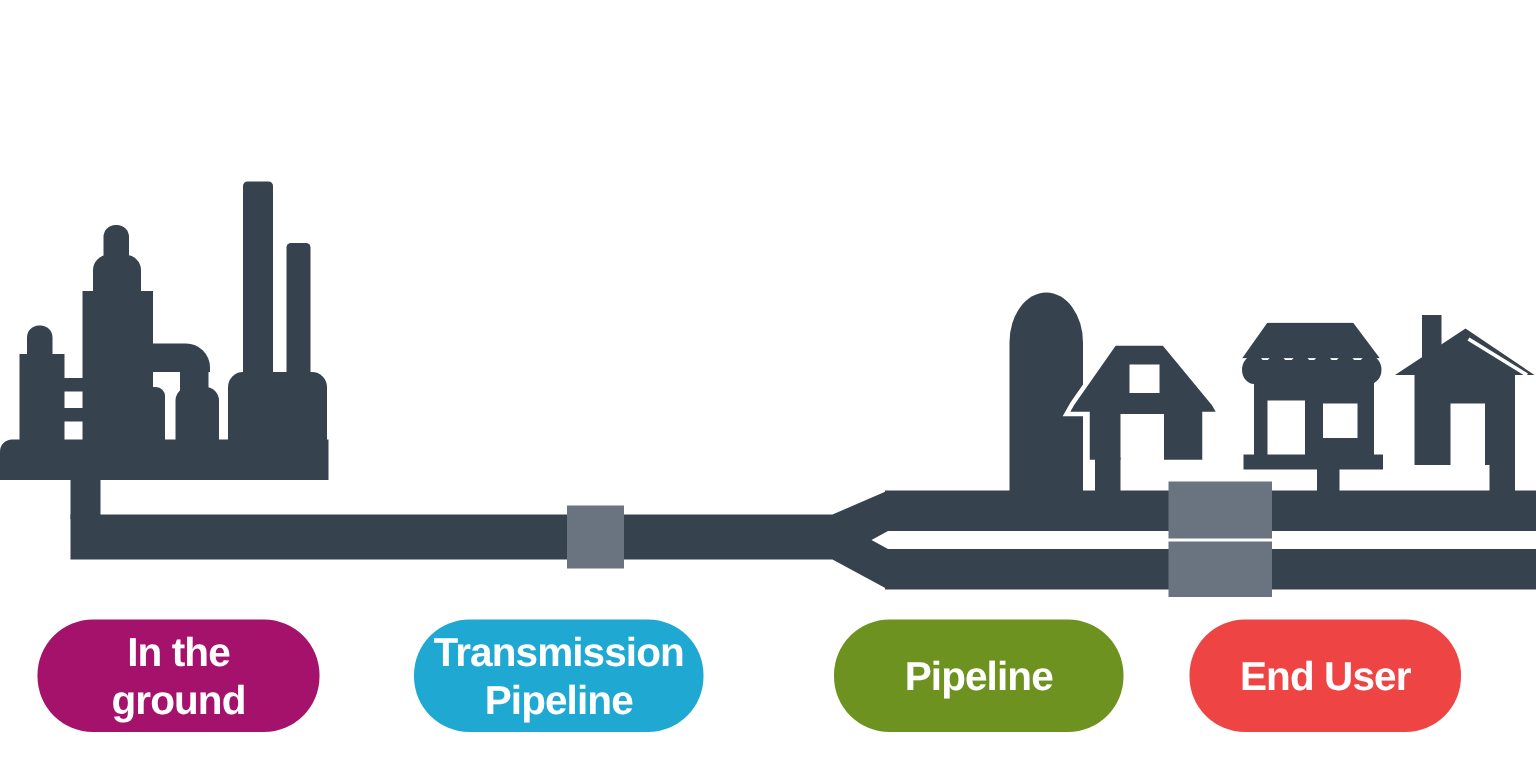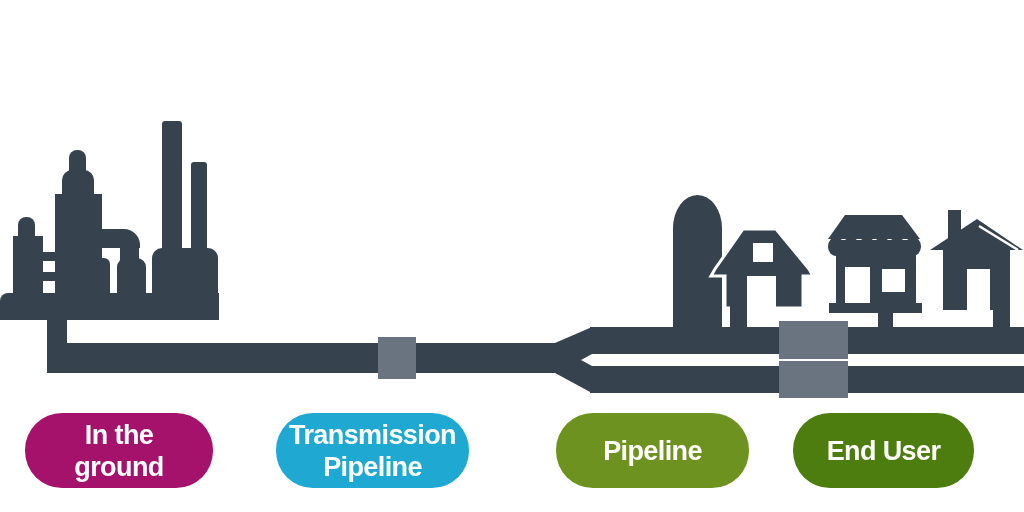--- a/index.html
+++ b/index.html
@@ -87,18 +87,18 @@
     <div>In the</div>
     <div>ground</div>
   </div>
   <div class="pill" style="left: 276px; width: 193px; background-color: rgb(31, 168, 209);">
     <div>Transmission</div>
     <div>Pipeline</div>
   </div>
   <div class="pill" style="left: 556px; width: 193px; background-color: rgb(110, 146, 32);">
     <div>Pipeline</div>
   </div>
-  <div class="pill" style="left: 793px; width: 181px; background-color: #4d7c0f;">
+  <div class="pill" style="left: 793px; width: 181px; background-color: #ef4444;">
     <div>End User</div>
     <div></div>
   </div>
 
 </div>
 
 </body></html>

